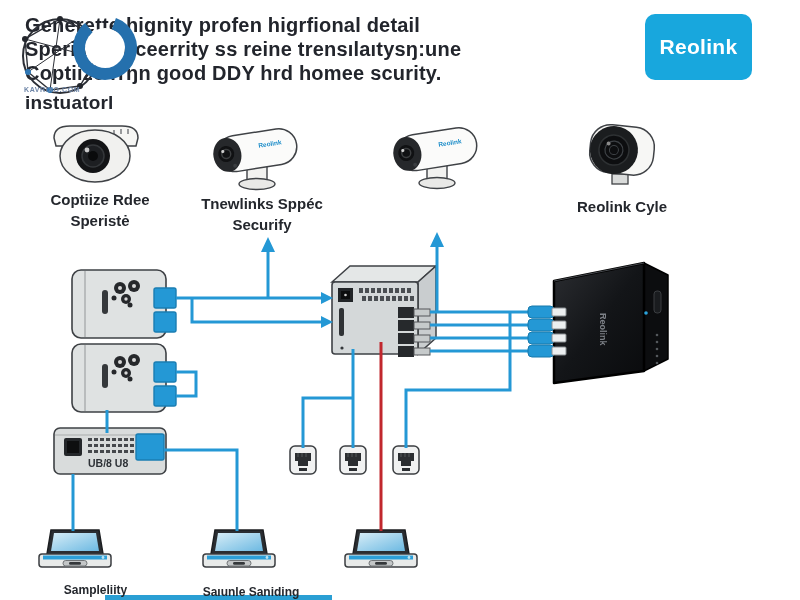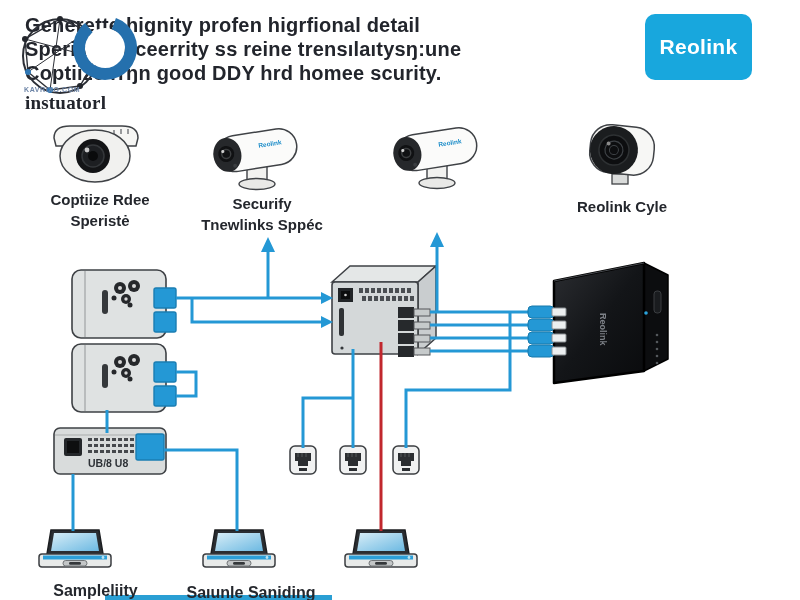--- a/index.html
+++ b/index.html
@@ -1,31 +1,31 @@
 <!DOCTYPE html>
 <html><head>
 <meta charset="utf-8">
 <style>
   html,body{margin:0;padding:0;background:#fff;}
   .canvas{position:relative;width:800px;height:600px;background:#ffffff;overflow:hidden;
           font-family:"Liberation Sans",sans-serif;}
   .heading{position:absolute;left:25px;top:13px;z-index:1;font-weight:bold;color:#22252c;
            font-size:20px;line-height:24px;letter-spacing:.2px;white-space:nowrap;}
-  .heading .l4{font-size:19px;margin-top:6px;font-family:Liberation Serif, serif;}
+  .heading .l4{font-size:19px;margin-top:6px;}
   .logo{position:absolute;left:8px;top:6px;width:140px;height:96px;z-index:2;}
   .watermark{position:absolute;left:24px;top:86px;z-index:3;font-size:7px;font-weight:bold;
              color:#6f86a8;letter-spacing:.6px;}
   .badge{position:absolute;left:645px;top:14px;width:107px;height:66px;background:#18a7dd;
          border-radius:10px;color:#fff;font-size:21px;font-weight:bold;display:flex;
          align-items:center;justify-content:center;letter-spacing:.3px;z-index:2;}
   .dev{position:absolute;z-index:2;}
   #wires{position:absolute;left:0;top:0;z-index:5;pointer-events:none;}
   .lbl{position:absolute;z-index:6;text-align:center;font-weight:bold;color:#24272d;
        font-size:15px;line-height:21px;}
-  .lbl.small{font-size:16px;}
+  .lbl.small{font-size:12px;}
 </style>
 </head>
 <body>
 
 <div class="canvas">
 
   <div class="heading">
     <div>Generette hignity profen higrfional detail</div>
     <div>Speristė i oceerrity ss reine trensılaıtysŋ:une</div>
     <div>Coptiize rrŋn good DDY hrd homee scurity.</div>
@@ -332,22 +332,22 @@
         <rect x="552" y="347" width="14" height="8" rx="1" fill="#eceff0" stroke="#8b9094"></rect>
     </g>
     <rect x="105" y="595" width="227" height="5" fill="#2a9fd4"></rect>
   </svg>
 
   <div class="lbl" style="left:20px;top:189px;width:160px">
     <div>Coptiize Rdee</div>
     <div>Speristė</div>
   </div>
   <div class="lbl" style="left:182px;top:193px;width:160px">
+    <div>Tnewlinks Sppéc</div>
     <div>Securify</div>
-    <div>Tnewlinks Sppéc</div>
   </div>
   <div class="lbl" style="left:542px;top:196px;width:160px">
     <div>Reolink Cyle</div>
   </div>
 
   <div class="lbl small" style="left:28px;top:580px;width:135px">Sampleliity</div>
   <div class="lbl small" style="left:172px;top:582px;width:158px">Saıunle Saniding</div>
 
 </div>
 

